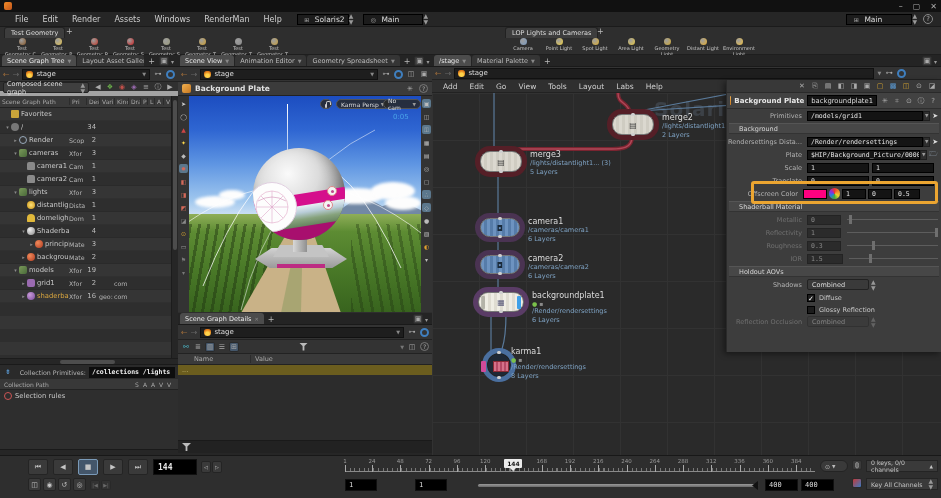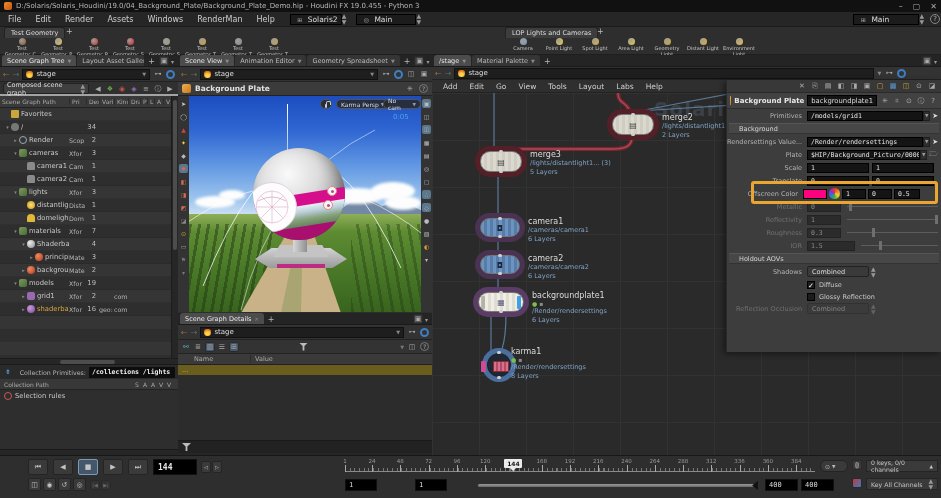--- a/index.html
+++ b/index.html
@@ -8,21 +8,21 @@
        font-family:"DejaVu Sans","Liberation Sans",sans-serif;font-size:8px;color:#c8c8c8;}
   .abs{position:absolute;}
   .mono{font-family:"DejaVu Sans Mono","Liberation Mono",monospace;}
 
   
   .titlebar{left:0;top:0;width:941px;height:12px;background:#111;display:flex;align-items:center;padding:0 4px;gap:4px;}
   .appico{width:8px;height:8px;background:linear-gradient(135deg,#f28c28,#c2551b);border-radius:2px;flex:none;}
   .title-text{font-size:7px;color:#b8b8b8;white-space:nowrap;}
   .winctl{margin-left:auto;display:flex;gap:10px;color:#aaa;font-size:8px;}
   .winctl span{cursor:default;}
-  .menubar{left:0;top:12px;width:941px;height:15px;background:#262626;display:flex;align-items:center;padding:0 1px;border-bottom:1px solid #1b1b1b;}
+  .menubar{left:0;top:12px;width:941px;height:15px;background:#262626;display:flex;align-items:center;padding:0 8px;border-bottom:1px solid #1b1b1b;}
   .menu-item{padding:0 7px;font-size:8px;color:#cfcfcf;}
   .selbox{height:11px;background:#1c1c1c;border:1px solid #000;display:flex;align-items:center;padding:0 4px;gap:3px;font-size:7.5px;color:#ddd;}
   .updown{color:#999;font-size:6px;line-height:1;}
   .helpcirc{width:10px;height:10px;border:1px solid #888;border-radius:50%;color:#aaa;font-size:7px;
             display:flex;align-items:center;justify-content:center;}
   .shelf{left:0;top:27px;width:941px;height:28px;background:#2e2e2e;border-bottom:1px solid #1e1e1e;}
   .shelf-tab{position:absolute;top:0;height:11px;background:#3d3d3d;border:1px solid #222;border-bottom:none;
              border-radius:3px 3px 0 0;font-size:6.5px;color:#ddd;padding:1px 6px;}
   .shelf-plus{position:absolute;top:0;font-size:8px;color:#bbb;}
   .shelf-tools{position:absolute;top:11px;height:17px;display:flex;}
@@ -40,21 +40,21 @@
   .navarr{color:#9a6a3a;font-size:8px;}
   .navarr.fwd{color:#666;}
   .pathbox{height:11px;background:#1e1e1e;border:1px solid #111;display:flex;align-items:center;gap:3px;padding:0 3px;flex:1;}
   .flame{width:7px;height:7px;background:radial-gradient(circle at 50% 70%,#ffd24a 30%,#e07818 70%);border-radius:40% 40% 50% 50%;}
   .ptext{font-size:7px;color:#ddd;flex:1;}
   .ico{display:inline-flex;align-items:center;justify-content:center;width:10px;height:10px;font-size:7px;color:#aaa;flex:none;}
   .ico.btn{background:#3a3a3a;border:1px solid #2a2a2a;border-radius:2px;}
   .radial{width:9px;height:9px;border-radius:50%;border:2px solid #3f7fbf;}
 
   
-  .sgt-toolbar{display:flex;align-items:flex-end;gap:2px;padding:0 3px;background:#303030;border-bottom:2px solid #a3a3a3;}
+  .sgt-toolbar{display:flex;align-items:flex-start;gap:2px;padding:0 3px;background:#303030;border-bottom:5px solid #a3a3a3;}
   .combo{height:11px;background:#3f3f3f;border:1px solid #222;border-radius:2px;font-size:6.5px;color:#ddd;display:flex;align-items:center;padding:0 3px;gap:3px;}
   .sgt-grid{display:grid;grid-template-columns:1fr 17px 13px 15px 14px 12px 7px 7px 9px 8px;align-items:center;}
   .sgt-head{background:#3a3a3a;border-bottom:1px solid #222;font-size:6px;color:#a8a8a8;height:12px;}
   .sgt-head span{padding-left:2px;border-left:1px solid #2c2c2c;overflow:hidden;}
   .trow{height:13px;font-size:6.8px;color:#c8c8c8;border-bottom:1px solid rgba(0,0,0,.08);}
   .trow:nth-child(odd){background:#353535;}
   .trow .namecell{display:flex;align-items:center;overflow:hidden;white-space:nowrap;}
   .trow .num{text-align:right;padding-right:3px;color:#bdbdbd;}
   .trow .small{font-size:6.3px;color:#b5b5b5;overflow:hidden;}
   .exp{width:7px;color:#8a8a8a;font-size:5px;flex:none;text-align:center;}
@@ -198,21 +198,20 @@
         display:flex;align-items:center;justify-content:space-between;padding:0 4px;}
   svg{display:block;}
 </style>
 </head>
 <body>
 
 <div class="app">
 
   <div class="abs titlebar">
     <span class="appico"></span>
-    <span class="title-text">D:/Solaris/Solaris_Houdini/19.0/04_Background_Plate/Background_Plate_Demo.hip - Houdini FX 19.0.455 - Python 3</span>
     <span class="winctl">
       <span>–</span>
       <span>▢</span>
       <span>✕</span>
     </span>
   </div>
 
   <div class="abs menubar">
     <span id="menus" style="display:flex;">
         <span class="menu-item">File</span>
@@ -503,37 +502,20 @@
       </div>
       <div class="trow sgt-grid">
         <span class="namecell">
           <span style="width:20px;flex:none;"></span>
           <span class="exp"></span>
           <span class="ticon" style="background:#e0b83a;border-radius:6px 6px 1px 1px;"></span>
           <span style="color:#c8c8c8;overflow:hidden;">domelight2</span>
         </span>
         <span class="small">Dom</span>
         <span class="num">1</span>
-        <span class="small"></span>
-        <span class="small"></span>
-        <span class="small"></span>
-        <span></span>
-        <span></span>
-        <span><span class="dotg"></span></span>
-        <span></span>
-      </div>
-      <div class="trow sgt-grid">
-        <span class="namecell">
-          <span style="width:12px;flex:none;"></span>
-          <span class="exp">▾</span>
-          <span class="ticon" style="background:linear-gradient(135deg,#7a9a5a,#4a6a3a);"></span>
-          <span style="color:#c8c8c8;overflow:hidden;">materials</span>
-        </span>
-        <span class="small">Xfor</span>
-        <span class="num">7</span>
         <span class="small"></span>
         <span class="small"></span>
         <span class="small"></span>
         <span></span>
         <span></span>
         <span><span class="dotg"></span></span>
         <span></span>
       </div>
       <div class="trow sgt-grid">
         <span class="namecell">
@@ -1002,21 +984,21 @@
         <div class="prow">
           <span class="plabel">Primitives</span>
           <span class="pfield grow">/models/grid1</span>
           <span class="dnbtn">▼</span>
           <span class="pickarrow">➤</span>
         </div>
         <div class="psec">
           <span>Background</span>
         </div>
         <div class="prow">
-          <span class="plabel">Rendersettings Value...</span>
+          <span class="plabel">Rendersettings Dista...</span>
           <span class="pfield grow">/Render/rendersettings</span>
           <span class="dnbtn">▼</span>
           <span class="pickarrow">➤</span>
         </div>
         <div class="prow">
           <span class="plabel">Plate</span>
           <span class="pfield grow">$HIP/Background_Picture/00002</span>
           <span class="dnbtn">▼</span>
           <span class="pickarrow" style="color:#9ab;">🗁</span>
         </div>
@@ -1031,20 +1013,23 @@
           <span class="pfield" style="width:62px;">0</span>
         </div>
         <div class="prow phl">
           <span class="plabel" style="width:76px;">Offscreen Color</span>
           <span class="swatch" style="background:#ff0080;"></span>
           <span class="cwheel"></span>
           <span class="pfield" style="width:24px;margin-right:2px;">1</span>
           <span class="pfield" style="width:24px;margin-right:2px;">0</span>
           <span class="pfield" style="width:26px;">0.5</span>
         </div>
+        <div class="psec">
+          <span>Shaderball Material</span>
+        </div>
         <div class="prow pdis">
           <span class="plabel">Metallic</span>
           <span class="pfield" style="width:34px;">0</span>
           <span class="slider">
             <span class="track"></span>
             <span class="hnd" style="left:2%;"></span>
           </span>
         </div>
         <div class="prow pdis">
           <span class="plabel">Reflectivity</span>
@@ -1057,21 +1042,21 @@
         <div class="prow pdis">
           <span class="plabel">Roughness</span>
           <span class="pfield" style="width:34px;">0.3</span>
           <span class="slider">
             <span class="track"></span>
             <span class="hnd" style="left:28%;"></span>
           </span>
         </div>
         <div class="prow pdis">
           <span class="plabel">IOR</span>
-          <span class="pfield" style="width:48px;">1.5</span>
+          <span class="pfield" style="width:36px;">1.5</span>
           <span class="slider">
             <span class="track"></span>
             <span class="hnd" style="left:23%;"></span>
           </span>
         </div>
         <div class="psec">
           <span>Holdout AOVs</span>
         </div>
         <div class="prow">
           <span class="plabel">Shadows</span>

